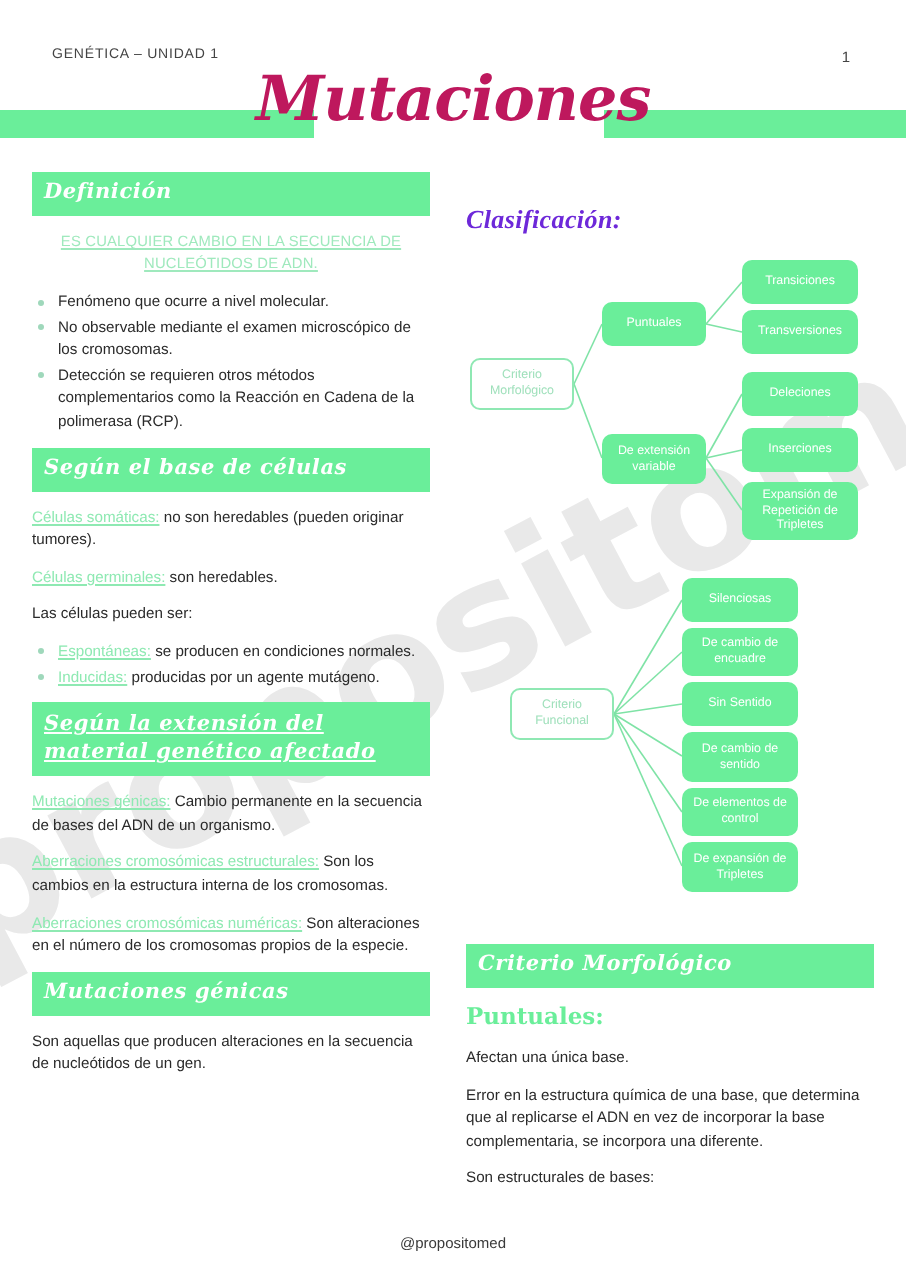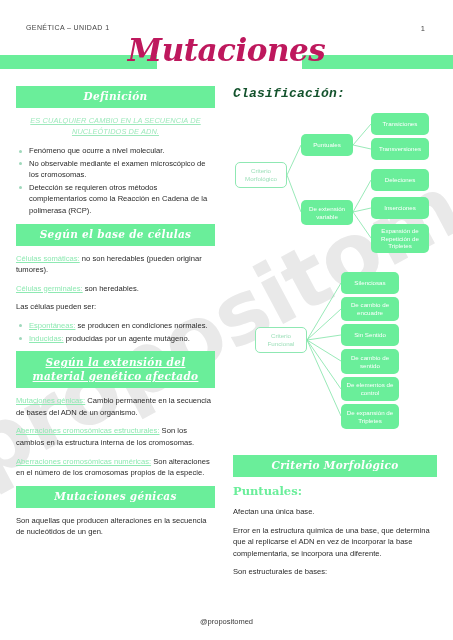--- a/index.html
+++ b/index.html
@@ -103,21 +103,21 @@
     left: 233px;
     top: 86px;
     width: 204px;
     z-index: 12;
   }
 
   
   .sec-head {
     background: #6AEE9A;
     color: #ffffff;
-    text-align: center;
+    text-align: left;
     font-family: "DejaVu Serif", serif;
     font-style: italic;
     font-weight: bold;
     font-size: 10.5px;
     letter-spacing: 0.3px;
     padding: 4px 6px 5px 6px;
     line-height: 13px;
     margin-bottom: 7px;
   }
   .sec-head.two-line { line-height: 14px; text-decoration: underline; }
@@ -137,21 +137,20 @@
 
   .lead-underline {
     display: block;
     text-align: center;
     color: #9fe9bd;
     text-decoration: underline;
     font-size: 7.4px;
     line-height: 11px;
     letter-spacing: 0.1px;
     margin-bottom: 8px;
-    font-style: italic;
   }
 
   ul.bullets {
     margin: 0 0 7px 0;
     padding-left: 13px;
     list-style: none;
   }
   ul.bullets li {
     position: relative;
     font-size: 7.6px;
@@ -165,26 +164,26 @@
     left: -10px;
     top: 4.5px;
     width: 3px;
     height: 3px;
     background: #9fd8bb;
     border-radius: 50%;
   }
 
   
   .script-head {
-    font-family: Liberation Mono, monospace;
+    font-family: Liberation Serif, serif;
     font-style: italic;
     font-weight: bold;
     font-size: 13px;
-    color: #14532d;
-    margin: 0 0 6px 0;
+    color: #6d28d9;
+    margin: 16px 0 6px 0;
     letter-spacing: 0.2px;
   }
   .script-sub {
     font-family: "DejaVu Serif", serif;
     font-weight: bold;
     font-size: 11.5px;
     color: #6AEE9A;
     margin: 2px 0 8px 0;
   }
 

